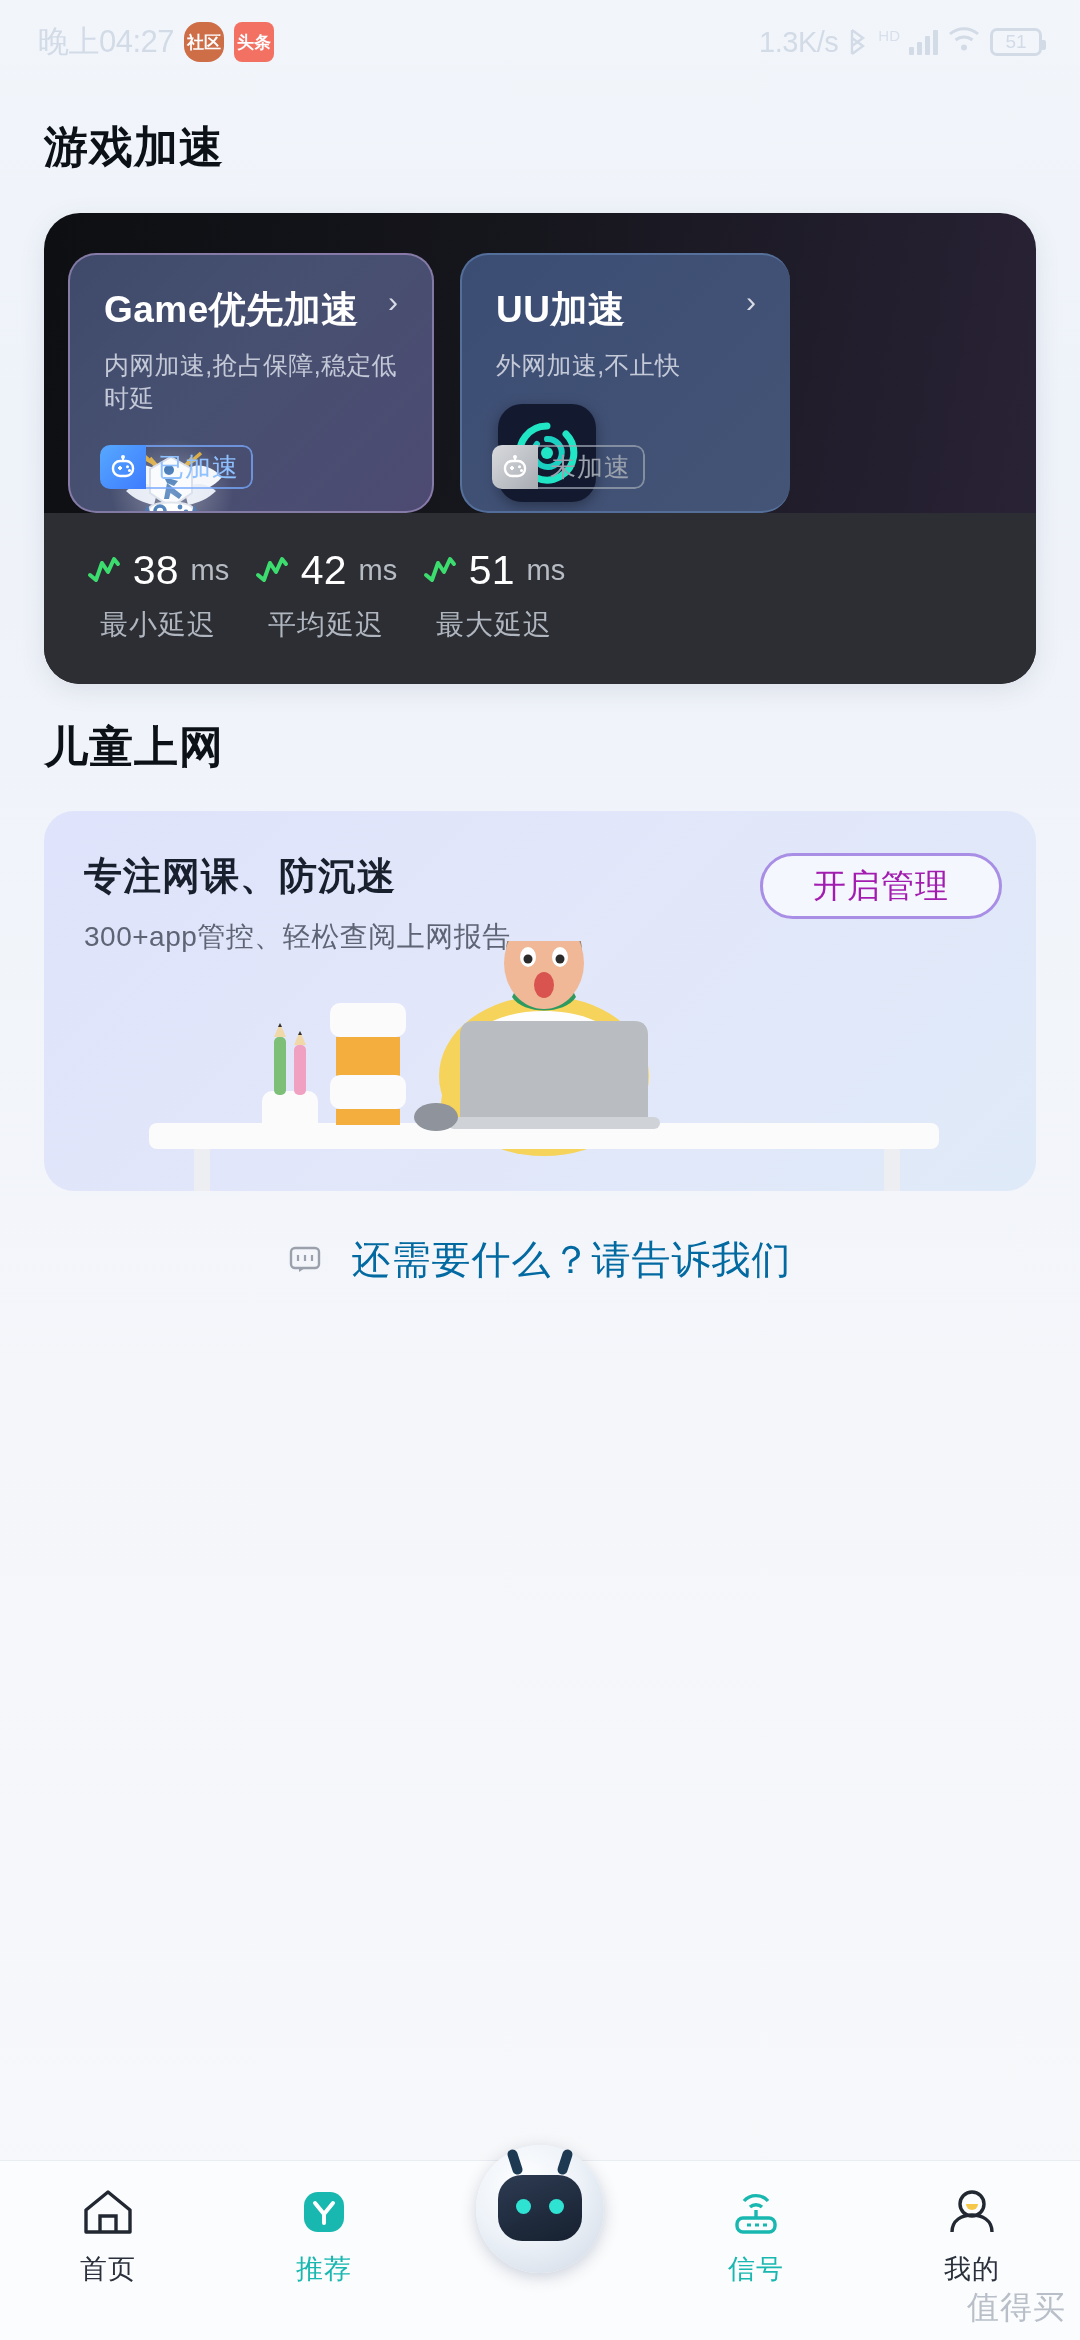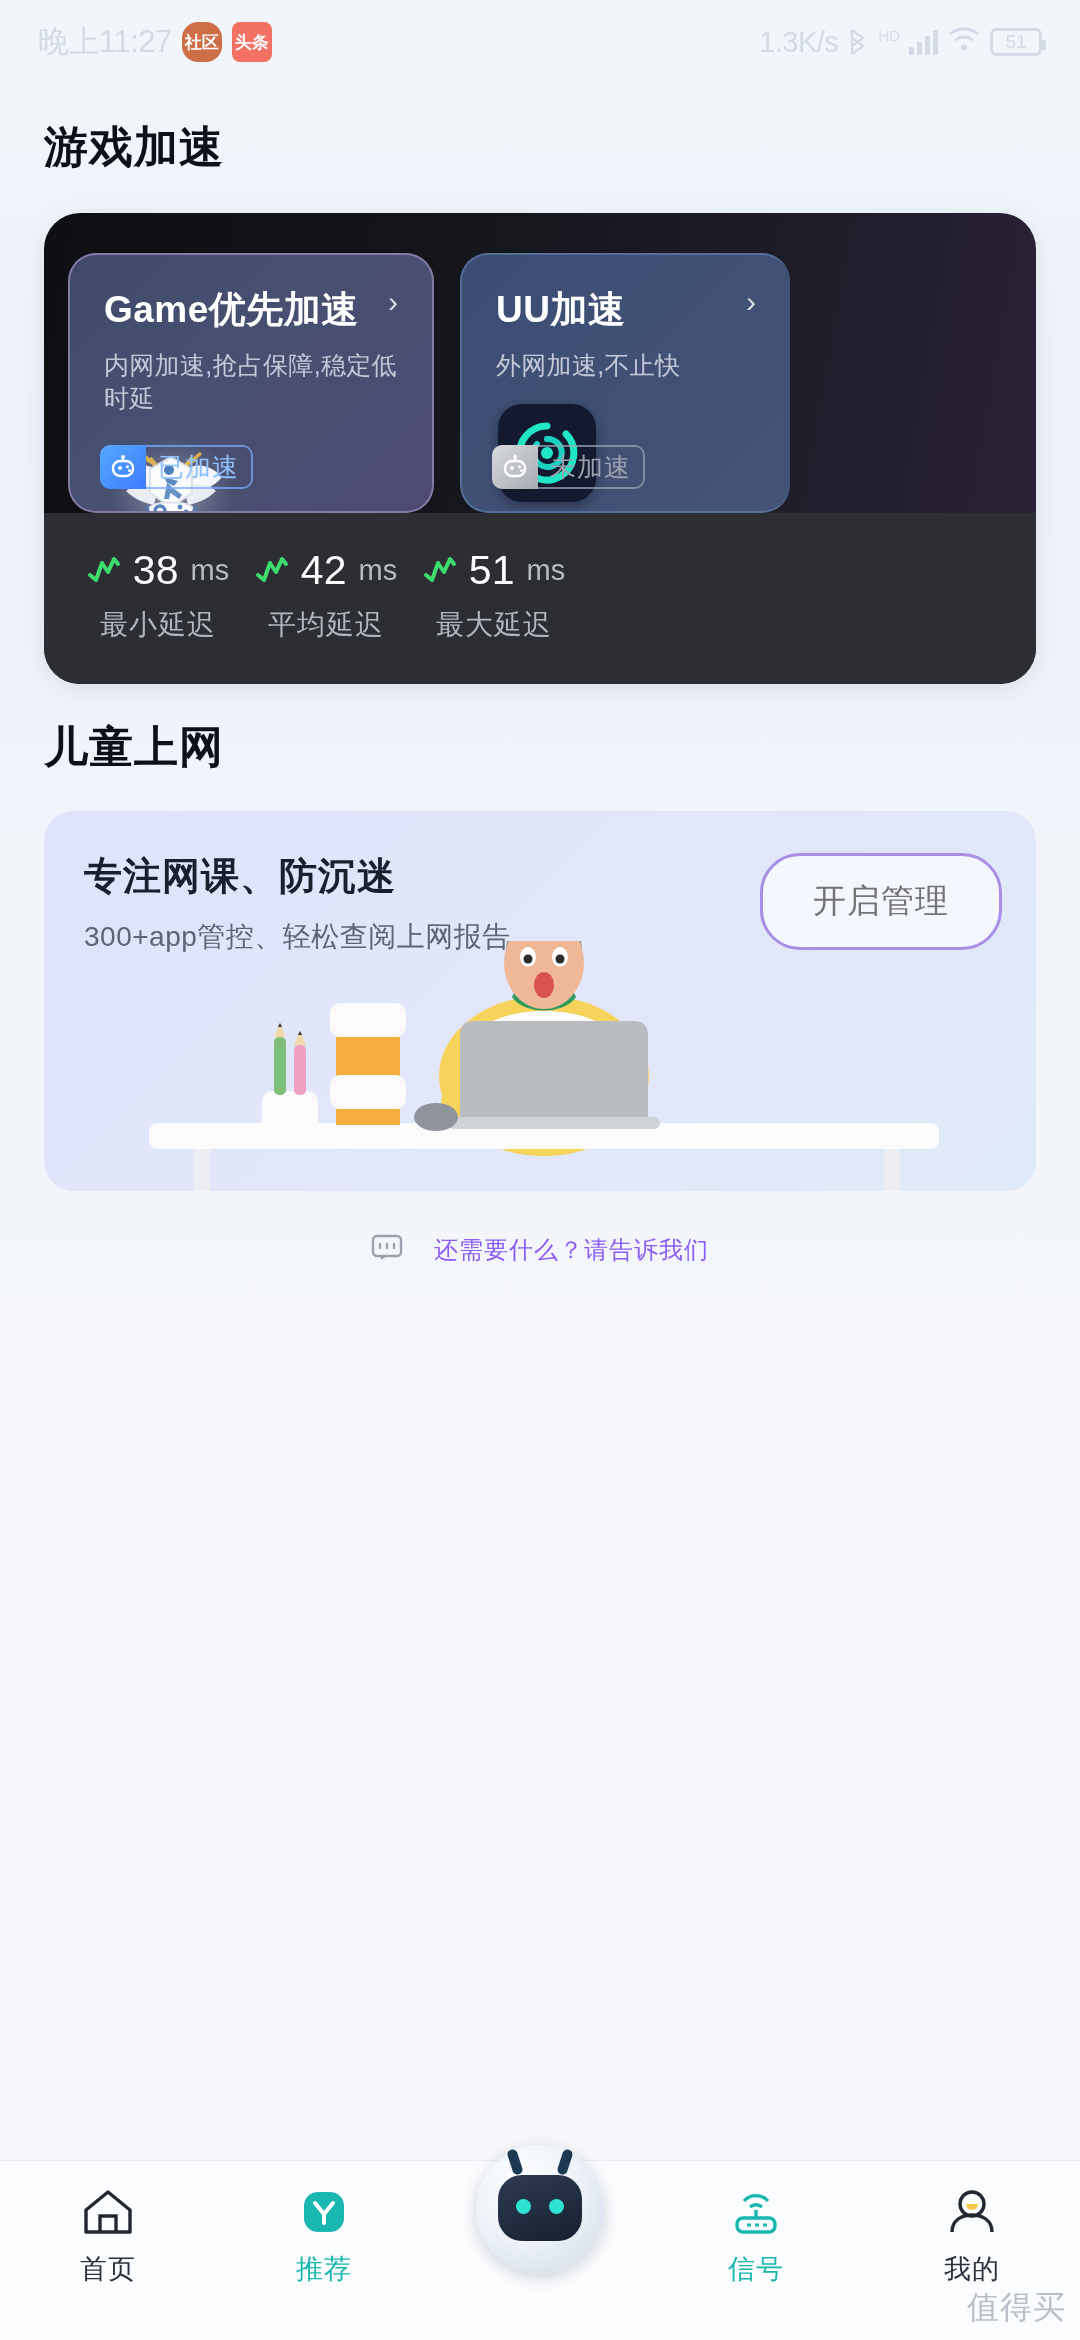--- a/index.html
+++ b/index.html
@@ -127,31 +127,31 @@
   .kids-card{
     margin:34px 44px 0 44px; height:380px; border-radius:30px; overflow:hidden;
     position:relative;
     background:linear-gradient(135deg,#dfe3fb 0%,#e2e6fa 40%,#dfeaf8 100%);
   }
   .kids-head{ padding:40px 0 0 40px; position:relative; z-index:3;}
   .kids-title{ font-size:38px; font-weight:700; color:#17202c; letter-spacing:1px;}
   .kids-sub{ margin-top:16px; font-size:28px; color:#5d6473; letter-spacing:.5px;}
   .kids-btn{
     position:absolute; right:34px; top:42px; z-index:4;
-    width:242px; height:97px; border-radius:40px;
+    width:242px; height:66px; border-radius:40px;
     background:#f5f7ff; border:3px solid #a98ee6;
     display:flex;align-items:center;justify-content:center;
-    font-size:33px; color:#737373; font-weight:500; letter-spacing:1px;
+    font-size:33px; color:#a21caf; font-weight:500; letter-spacing:1px;
   }
   .scene{ position:absolute; left:0; right:0; bottom:0; height:250px; z-index:2;}
 
   
   .feedback{
     margin-top:42px; display:flex; align-items:center; justify-content:center; gap:31px;
-    color:#8b5cf6; font-size:24px; letter-spacing:1px;
+    color:#0369a1; font-size:39px; letter-spacing:1px;
   }
 
   
   .navbar{
     position:absolute; left:0; right:0; bottom:0; height:180px;
     background:#fbfcfd; border-top:1px solid #e9ecf1;
     display:flex; align-items:flex-start; padding-top:22px;
   }
   .nav-item{
     flex:1; display:flex; flex-direction:column; align-items:center; gap:10px;
@@ -177,21 +177,21 @@
   .watermark{
     position:absolute; right:14px; bottom:10px; font-size:32px; color:#b9bfc9;
     letter-spacing:1px; z-index:9;
   }
 </style>
 </head>
 <body>
 
 <div class="statusbar">
   <div class="sb-left">
-    <span class="sb-time">晚上11:27</span>
+    <span class="sb-time">晚上04:27</span>
     <span class="sb-app">社区</span>
     <span class="sb-app tt">头条</span>
   </div>
   <div class="sb-right">
     <span class="sb-net">1.3K/s</span>
     <span class="ic bt">
       <svg width="22" height="30" viewBox="0 0 22 30">
           <path d="M5 3 L16 11 L5 19 M5 11 L16 19 L5 27 M5 3 L5 27" stroke="#c8d2e0" stroke-width="2.4" fill="none"></path>
         </svg>
     </span>

